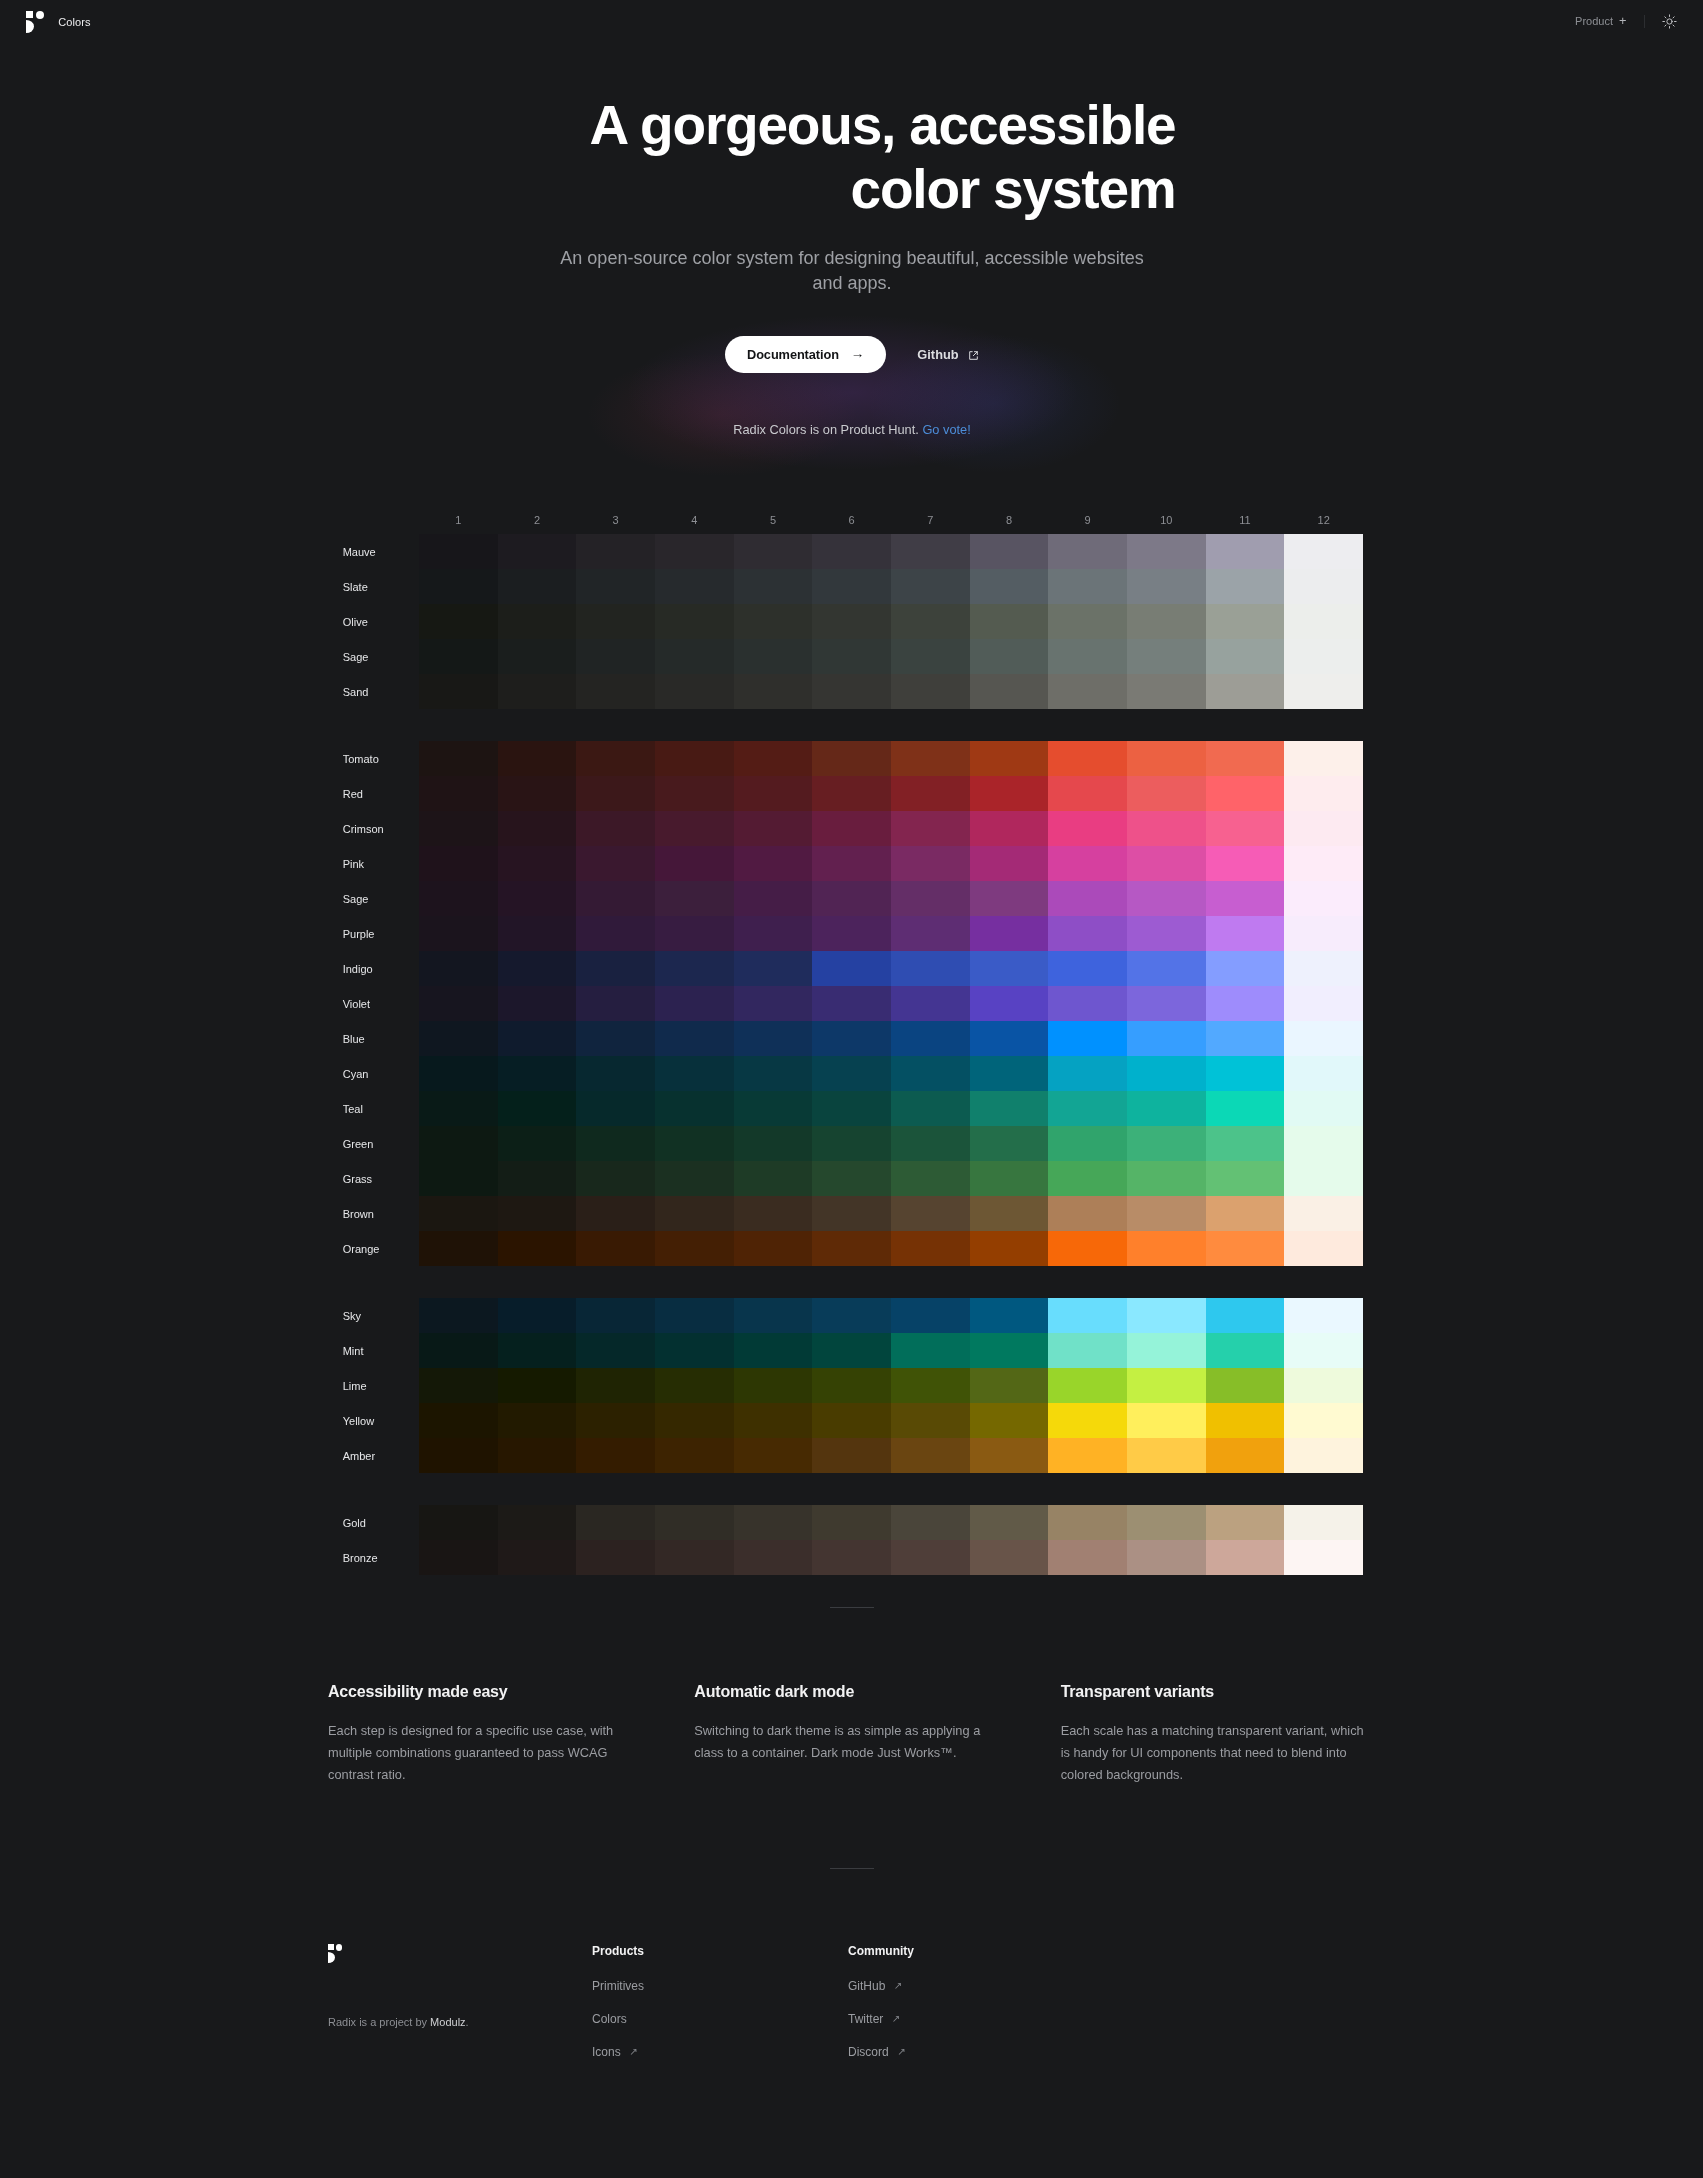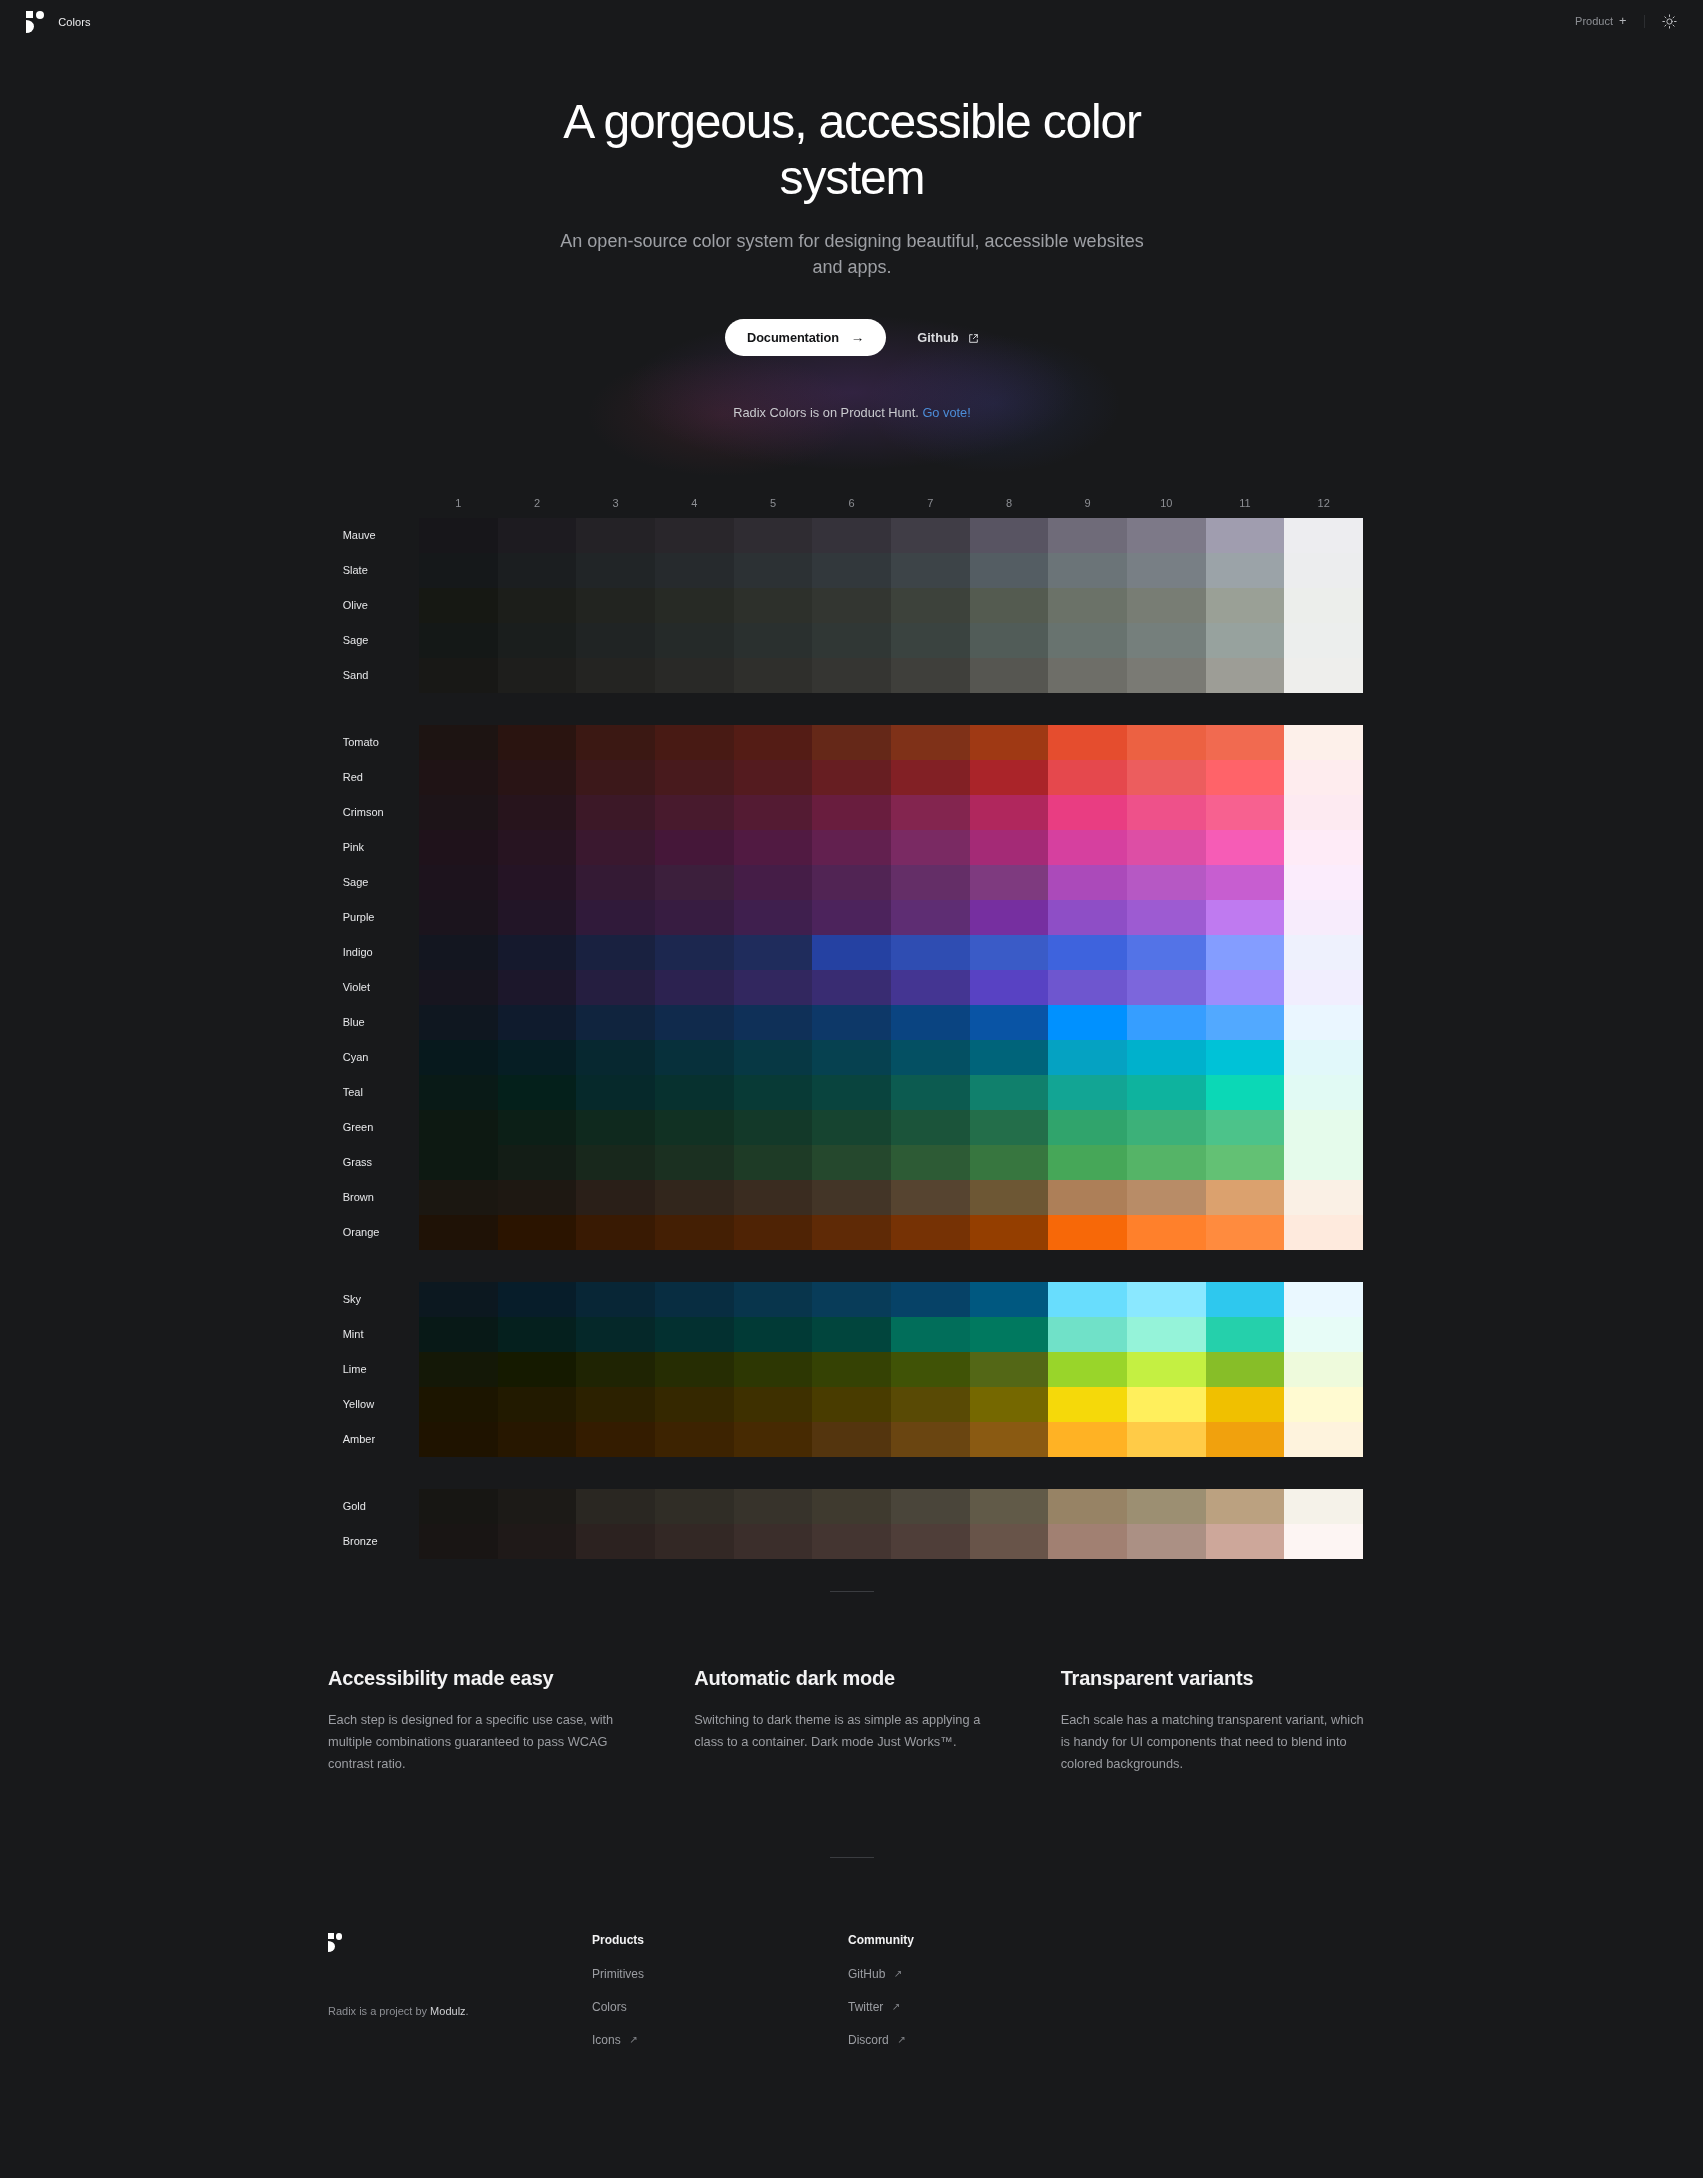--- a/index.html
+++ b/index.html
@@ -42,26 +42,27 @@
     background:
       radial-gradient(closest-side, rgba(140,70,200,.22), rgba(140,70,200,0) 70%),
       radial-gradient(closest-side at 30% 60%, rgba(200,60,90,.13), rgba(200,60,90,0) 70%),
       radial-gradient(closest-side at 72% 55%, rgba(60,90,220,.13), rgba(60,90,220,0) 70%);
     pointer-events: none;
     z-index: 0;
   }
   .hero-inner { position: relative; z-index: 2; }
   h1.hero-title {
     color: #ffffff;
-    font-size: 48px;
+    font-size: 55px;
     line-height: 1.16;
-    font-weight: 400;
+    font-weight: 700;
     letter-spacing: -1.2px;
     max-width: 647px;
     margin: 0 auto;
+    text-align: right;
   }
   .hero-sub {
     margin: 24px auto 0;
     color: #9ea0a5;
     font-size: 18px;
     line-height: 1.42;
     max-width: 588px;
     font-weight: 400;
   }
   .hero-actions {
@@ -148,21 +149,21 @@
   .features {
     width: 1048px;
     margin: 0 auto;
     display: grid;
     grid-template-columns: repeat(3, 1fr);
     gap: 51px;
     padding-top: 44px;
   }
   .feature h3 {
     color: #f2f2f3;
-    font-size: 20px;
+    font-size: 16px;
     font-weight: 700;
     margin-bottom: 19px;
     letter-spacing: -0.2px;
   }
   .feature p {
     color: #9b9da2;
     font-size: 12.8px;
     line-height: 1.73;
     max-width: 332px;
   }

